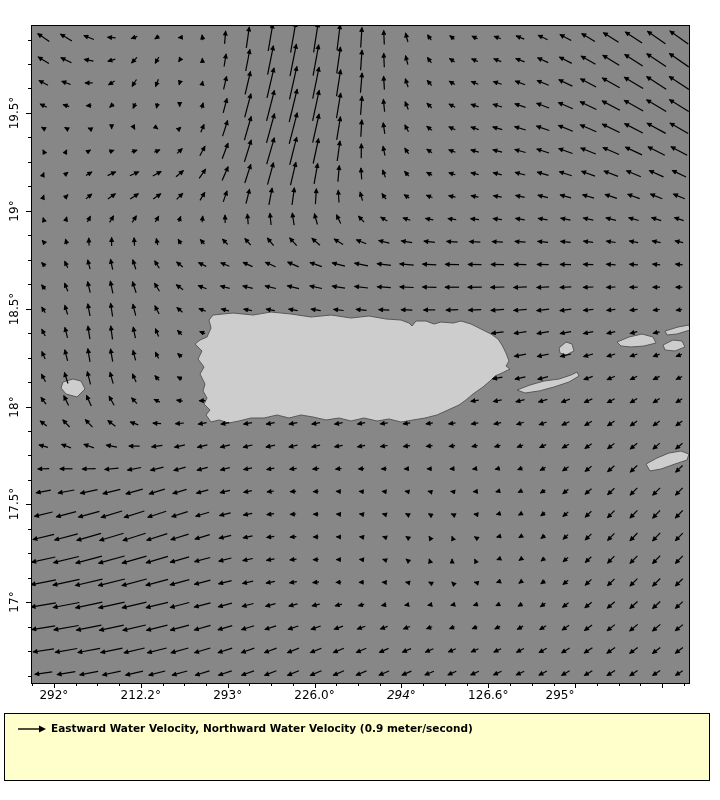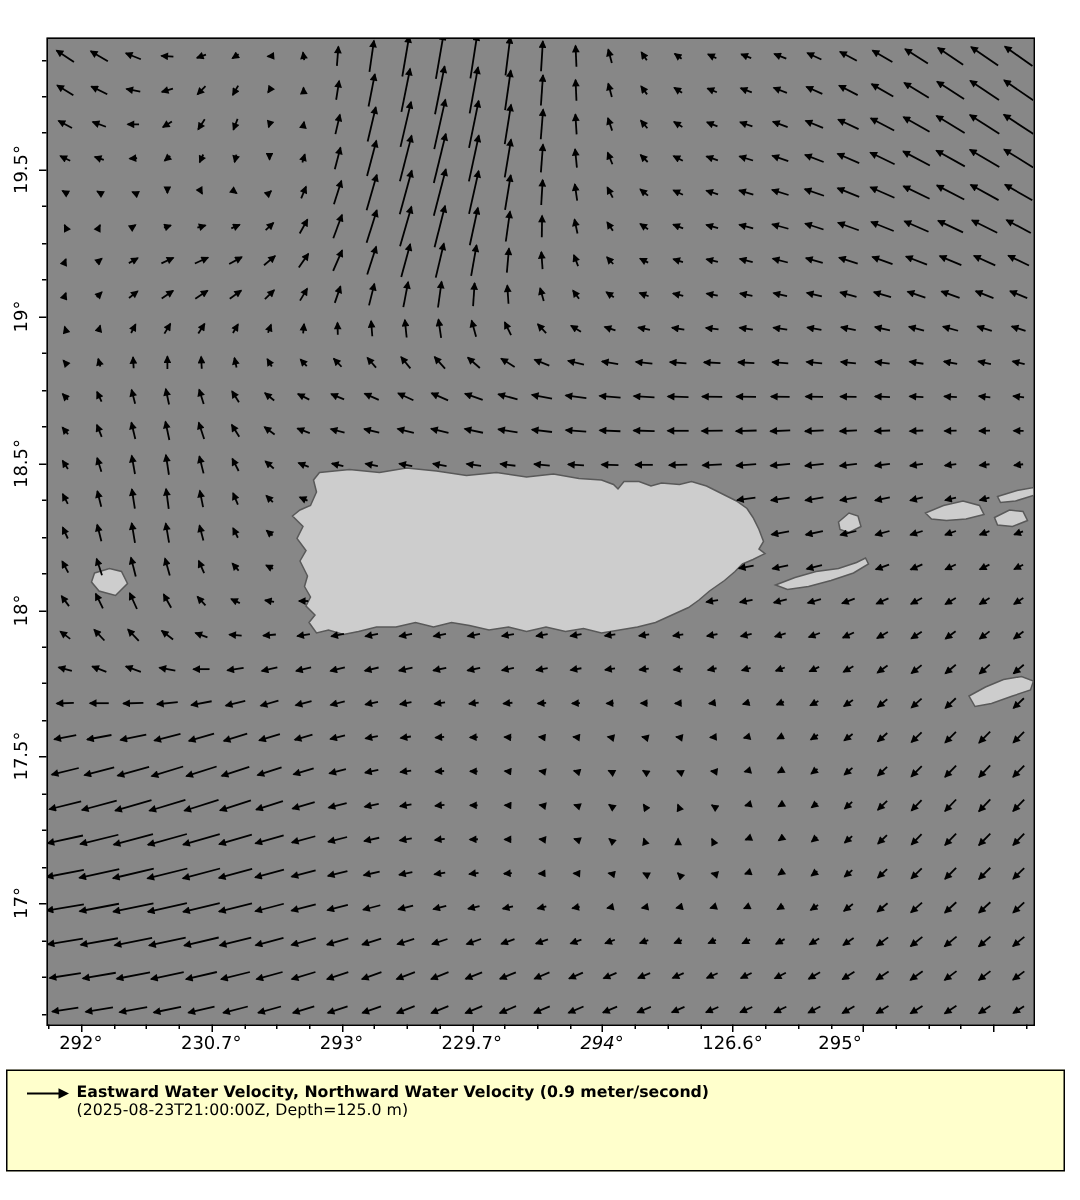--- a/index.html
+++ b/index.html
@@ -859,23 +859,23 @@
       <div class="tick" style="left: 510px; top: 683px; width: 1px; height: 3px;"></div>
       <div class="tick" style="left: 531.7px; top: 683px; width: 1px; height: 3px;"></div>
       <div class="tick" style="left: 553.5px; top: 683px; width: 1px; height: 3px;"></div>
       <div class="tick" style="left: 575.2px; top: 683px; width: 1px; height: 5px;"></div>
       <div class="tick" style="left: 596.9px; top: 683px; width: 1px; height: 3px;"></div>
       <div class="tick" style="left: 618.6px; top: 683px; width: 1px; height: 3px;"></div>
       <div class="tick" style="left: 640.3px; top: 683px; width: 1px; height: 3px;"></div>
       <div class="tick" style="left: 662.1px; top: 683px; width: 1px; height: 5px;"></div>
       <div class="tick" style="left: 683.8px; top: 683px; width: 1px; height: 3px;"></div>
       <div class="xlab" style="left: 53.9px; top: 688px;">292°</div>
-      <div class="xlab" style="left: 140.8px; top: 688px;">230.7°</div>
+      <div class="xlab" style="left: 140.8px; top: 688px;">212.2°</div>
       <div class="xlab" style="left: 227.7px; top: 688px;">293°</div>
-      <div class="xlab" style="left: 314.5px; top: 688px;">229.7°</div>
+      <div class="xlab" style="left: 314.5px; top: 688px;">226.0°</div>
       <div class="xlab" style="left: 401.4px; top: 688px; font-style: italic;">294°</div>
       <div class="xlab" style="left: 488.3px; top: 688px;">126.6°</div>
       <div class="xlab" style="left: 560px; top: 688px;">295°</div>
     </div>
   <div id="yticks">
       <div class="tick" style="left: 28px; top: 675.6px; width: 3px; height: 1px;"></div>
       <div class="tick" style="left: 28px; top: 651.1px; width: 3px; height: 1px;"></div>
       <div class="tick" style="left: 28px; top: 626.6px; width: 3px; height: 1px;"></div>
       <div class="tick" style="left: 26px; top: 602.2px; width: 5px; height: 1px;"></div>
       <div class="tick" style="left: 28px; top: 577.7px; width: 3px; height: 1px;"></div>
@@ -909,17 +909,16 @@
       <div class="ylab" style="left: 14px; top: 602.2px;">17°</div>
     </div>
 
   <div class="legend">
     <svg class="refarrow" width="30" height="10">
       <line x1="1" y1="5" x2="23" y2="5" stroke="#000" stroke-width="1.4"></line>
       <path d="M22,1.5 L29,5 L22,8.5 z" fill="#000"></path>
     </svg>
     <div class="txt">
       <div class="l1">Eastward Water Velocity, Northward Water Velocity (0.9 meter/second)</div>
-      <div>(2025-08-23T21:00:00Z, Depth=125.0 m)</div>
     </div>
   </div>
 
 </div>
 
 </body></html>

